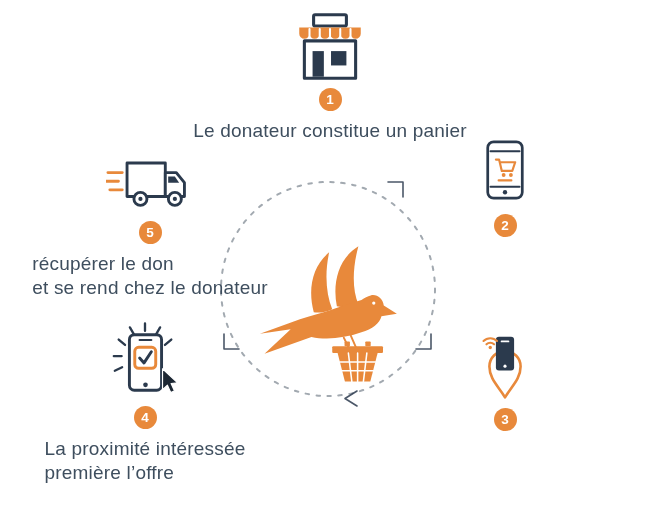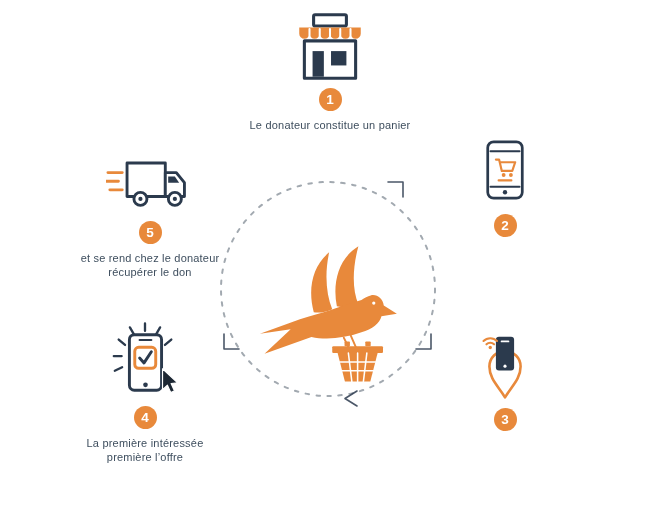--- a/index.html
+++ b/index.html
@@ -8,21 +8,21 @@
   *{margin:0;padding:0;box-sizing:border-box;}
   body{background:#fff;font-family:"Liberation Sans",sans-serif;}
   .canvas{position:relative;width:658px;height:506px;background:#fff;overflow:hidden;}
   .ring{position:absolute;left:0;top:0;}
   .mark{fill:none;stroke:var(--navy);stroke-width:1.6;stroke-linecap:round;stroke-linejoin:round;opacity:.85;}
   .center-icon{position:absolute;left:246px;top:240px;width:154px;height:150px;}
   .step{position:absolute;display:flex;flex-direction:column;align-items:center;}
   .iconbox{display:flex;justify-content:center;align-items:flex-end;}
   .badge{width:23px;height:23px;border-radius:50%;background:var(--orange);color:#fff;
          font-size:13.5px;font-weight:bold;display:flex;align-items:center;justify-content:center;}
-  .caption{color:var(--text);font-size:11px;line-height:1.26;text-align:center;letter-spacing:.2px;margin-top:8px;}
+  .caption{color:var(--text);font-size:19px;line-height:1.26;letter-spacing:.2px;margin-top:8px;}
   .step-1{left:190px;top:12px;width:280px;}
   .step-1 .badge{margin-top:6px;}
   .step-2{left:380px;top:140px;width:250px;}
   .step-2 .badge{margin-top:14px;}
   .step-3{left:380px;top:334px;width:250px;}
   .step-3 .badge{margin-top:8px;}
   .step-4{left:20px;top:318px;width:250px;}
   .step-4 .badge{margin-top:4px;}
   .step-5{left:25px;top:156px;width:250px;}
   .step-5 .badge{margin-top:5px;}
@@ -127,38 +127,38 @@
         <rect class="lnf" stroke-width="3" x="23" y="17" width="33" height="57" rx="5"></rect>
         <path class="ln" stroke-width="2.2" d="M33.5,22.5 H45.5"></path>
         <circle class="fn" cx="39.5" cy="68.5" r="2.4"></circle>
         <rect class="lof" stroke-width="3" x="28.5" y="30" width="21.5" height="21.5" rx="4"></rect>
         <path class="ln" stroke-width="3" d="M33.5,41 L38,46 L45.5,34.5"></path>
         <path d="M57,52 V73.5 L62,68.8 L65.5,76.5 L69.3,74.7 L65.8,67.1 L72.5,66.4 Z" fill="var(--cursor)" stroke="#fff" stroke-width="1.2" stroke-linejoin="round"></path>
       </svg>
     </div>
     <div class="badge">4</div>
     <div class="caption">
-      <div>La première intéressée</div>
+      <div>La proximité intéressée</div>
       <div>première l’offre</div>
     </div>
   </div>
 
   <div class="step step-5">
     <div class="iconbox">
       <svg width="88" height="60" viewBox="0 0 92 62">
         <path class="lo" stroke-width="3" d="M2,17 H17 M0,26 H13 M4,35 H17"></path>
         <rect class="lnf" stroke-width="3" x="22" y="7" width="40" height="35"></rect>
         <path class="lnf" stroke-width="3" d="M62,17 H73.5 L82,27.5 V42 H62 Z"></path>
         <path class="fn" d="M65,21 H72 L76.5,27.5 H65 Z"></path>
         <circle class="lnf" stroke-width="3" cx="36" cy="44.5" r="6.8"></circle>
         <circle class="fn" cx="36" cy="44.5" r="2.2"></circle>
         <circle class="lnf" stroke-width="3" cx="72" cy="44.5" r="6.8"></circle>
         <circle class="fn" cx="72" cy="44.5" r="2.2"></circle>
       </svg>
     </div>
     <div class="badge">5</div>
     <div class="caption">
+      <div>récupérer le don</div>
       <div>et se rend chez le donateur</div>
-      <div>récupérer le don</div>
     </div>
   </div>
 
 </div>
 
 </body></html>

